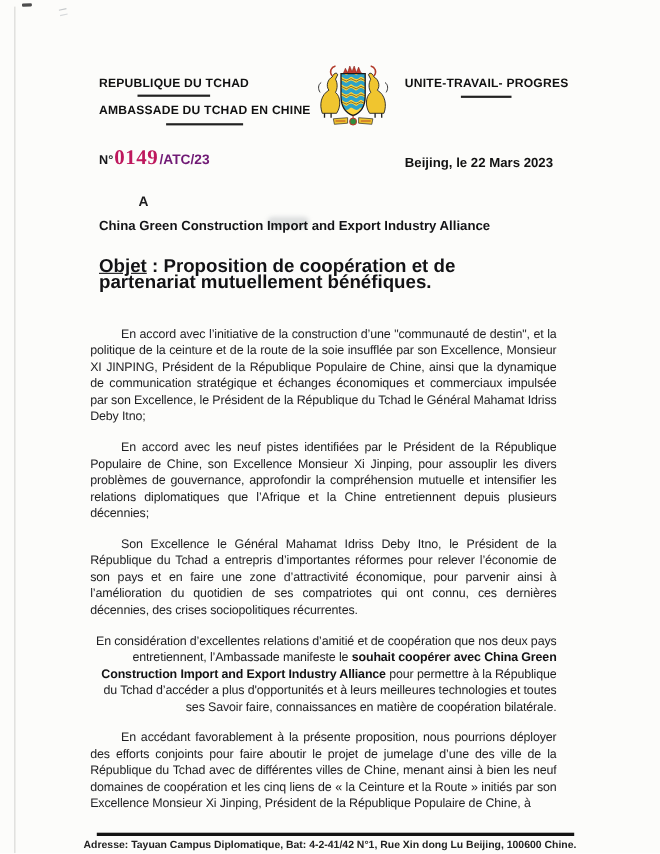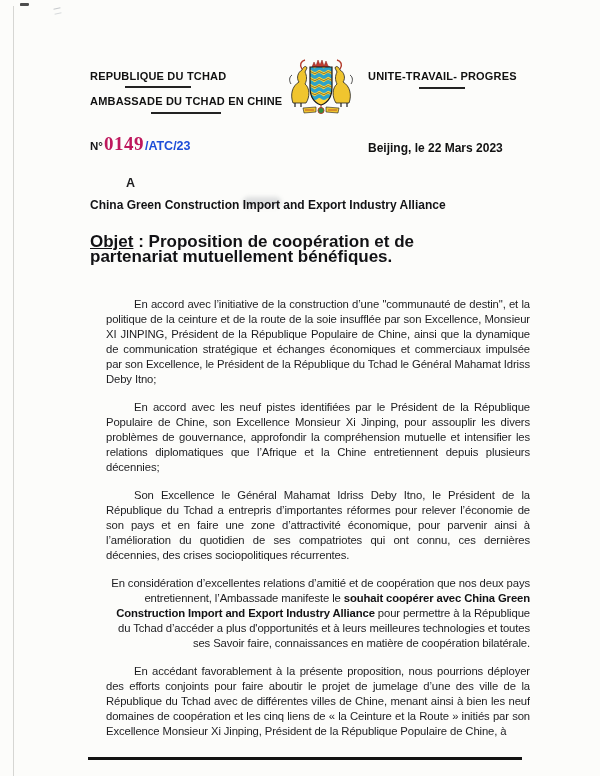--- a/index.html
+++ b/index.html
@@ -25,33 +25,33 @@
   .rule-3{width:46px;margin-top:5px;}
   .tw2{margin-top:7px;}
   .header-right{position:absolute;left:368px;top:70px;}
 
   .emblem{position:absolute;left:283px;top:57px;width:76px;height:62px;}
 
   
   .ref-row{position:absolute;left:90px;top:134px;display:flex;align-items:baseline;}
   .ref-prefix{font-weight:bold;font-size:11.5px;color:#17171a;}
   .ref-number{font-family:"Liberation Serif","DejaVu Serif",serif;font-weight:bold;font-size:19px;line-height:19px;letter-spacing:.5px;margin:0 1px;}
-  .ref-suffix{font-weight:bold;font-size:12.5px;color:#1d4ed8;}
+  .ref-suffix{font-weight:bold;font-size:12.5px;color:#701a75;}
   .date-line{position:absolute;left:368px;top:141px;font-weight:bold;font-size:12px;color:#111;}
 
   
   .salutation{position:absolute;left:126px;top:176px;font-weight:bold;font-size:12.5px;}
   .addressee{position:absolute;left:90px;top:198px;font-weight:bold;font-size:12px;line-height:14px;color:#131316;}
 
   
   .subject{position:absolute;left:90px;top:235px;width:405px;font-weight:bold;font-size:17px;line-height:14.5px;color:#121215;}
   .subject .u{text-decoration:underline;}
 
   
-  .body{position:absolute;left:106px;top:297px;width:424px;height:462px;overflow:hidden;
+  .body{position:absolute;left:82px;top:297px;width:424px;height:462px;overflow:hidden;
         font-size:11.3px;line-height:15px;letter-spacing:-0.12px;color:#1d1d20;}
   .body p{margin:0 0 13px 0;text-align:justify;text-indent:28px;}
   .body p.flush{text-indent:0;text-align:right;}
   .body strong{color:#121214;}
 
   
   .footer-rule{position:absolute;left:88px;top:757px;width:434px;height:3px;background:#131313;}
   .footer-address{position:absolute;left:0;top:763px;width:600px;text-align:center;font-weight:bold;font-size:9.5px;color:#222;}
 </style>
 </head>
@@ -144,14 +144,15 @@
 
   <div class="body">
     <p>En accord avec l’initiative de la construction d’une "communauté de destin", et la politique de la ceinture et de la route de la soie insufflée par son Excellence, Monsieur XI JINPING, Président de la République Populaire de Chine, ainsi que la dynamique de communication stratégique et échanges économiques et commerciaux impulsée par son Excellence, le Président de la République du Tchad le Général Mahamat Idriss Deby Itno;</p>
     <p>En accord avec les neuf pistes identifiées par le Président de la République Populaire de Chine, son Excellence Monsieur Xi Jinping, pour assouplir les divers problèmes de gouvernance, approfondir la compréhension mutuelle et intensifier les relations diplomatiques que l’Afrique et la Chine entretiennent depuis plusieurs décennies;</p>
     <p>Son Excellence le Général Mahamat Idriss Deby Itno, le Président de la République du Tchad a entrepris d’importantes réformes pour relever l’économie de son pays et en faire une zone d’attractivité économique, pour parvenir ainsi à l’amélioration du quotidien de ses compatriotes qui ont connu, ces dernières décennies, des crises sociopolitiques récurrentes.</p>
     <p class="flush"><span>En considération d’excellentes relations d’amitié et de coopération que nos deux pays entretiennent, l’Ambassade manifeste le </span><strong>souhait coopérer avec China Green Construction Import and Export Industry Alliance</strong><span> pour permettre à la République du Tchad d’accéder a plus d'opportunités et à leurs meilleures technologies et toutes ses Savoir faire, connaissances en matière de coopération bilatérale.</span></p>
     <p>En accédant favorablement à la présente proposition, nous pourrions déployer des efforts conjoints pour faire aboutir le projet de jumelage d’une des ville de la République du Tchad avec de différentes villes de Chine, menant ainsi à bien les neuf domaines de coopération et les cinq liens de « la Ceinture et la Route » initiés par son Excellence Monsieur Xi Jinping, Président de la République Populaire de Chine, à</p>
   </div>
 
   <div class="footer-rule"></div>
+  <div class="footer-address">Adresse: Tayuan Campus Diplomatique, Bat: 4-2-41/42 N°1, Rue Xin dong Lu Beijing, 100600 Chine.</div>
 
 </div>
 
 </body></html>

